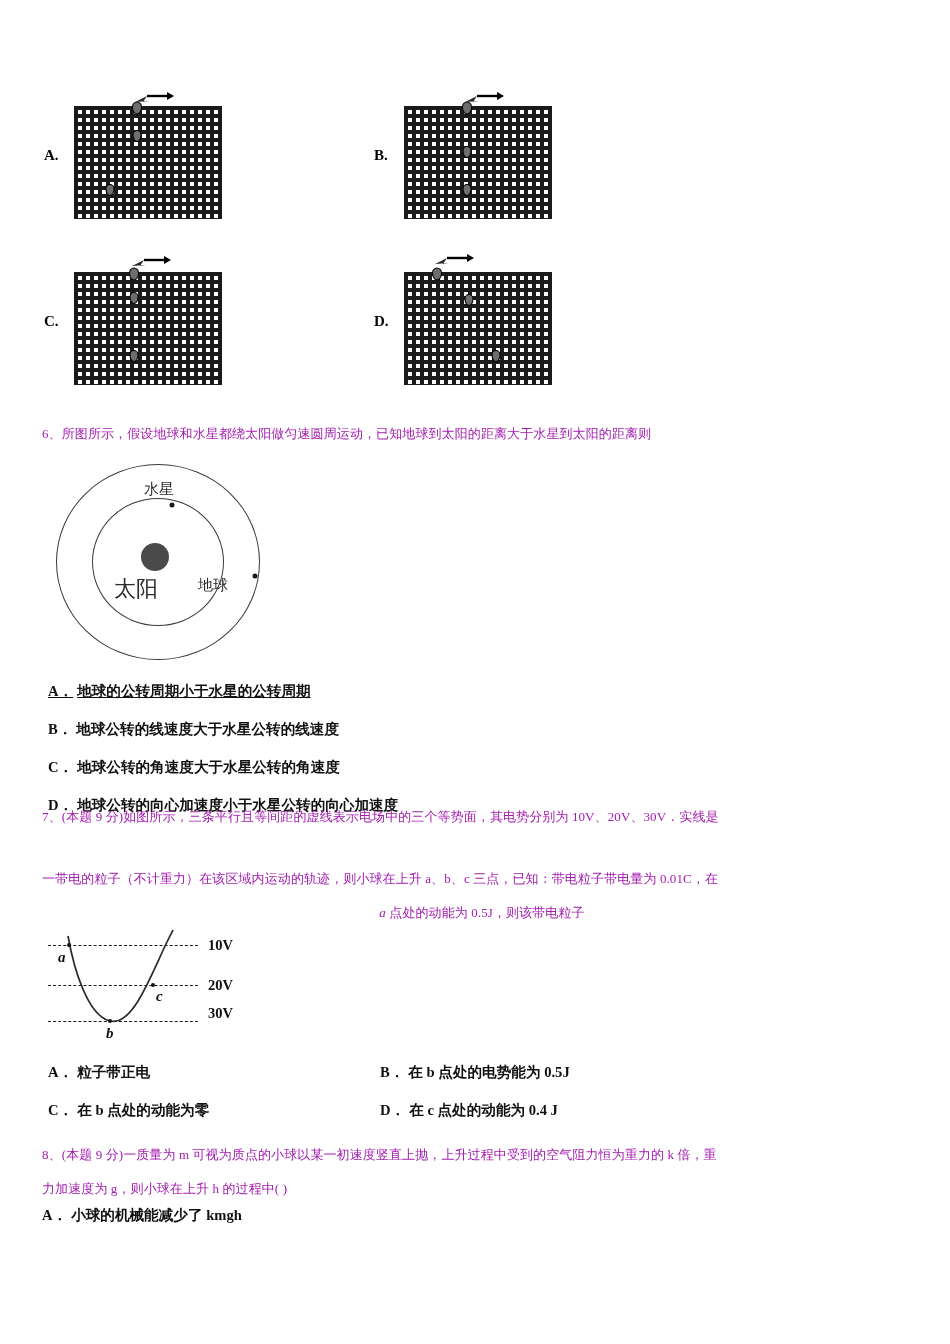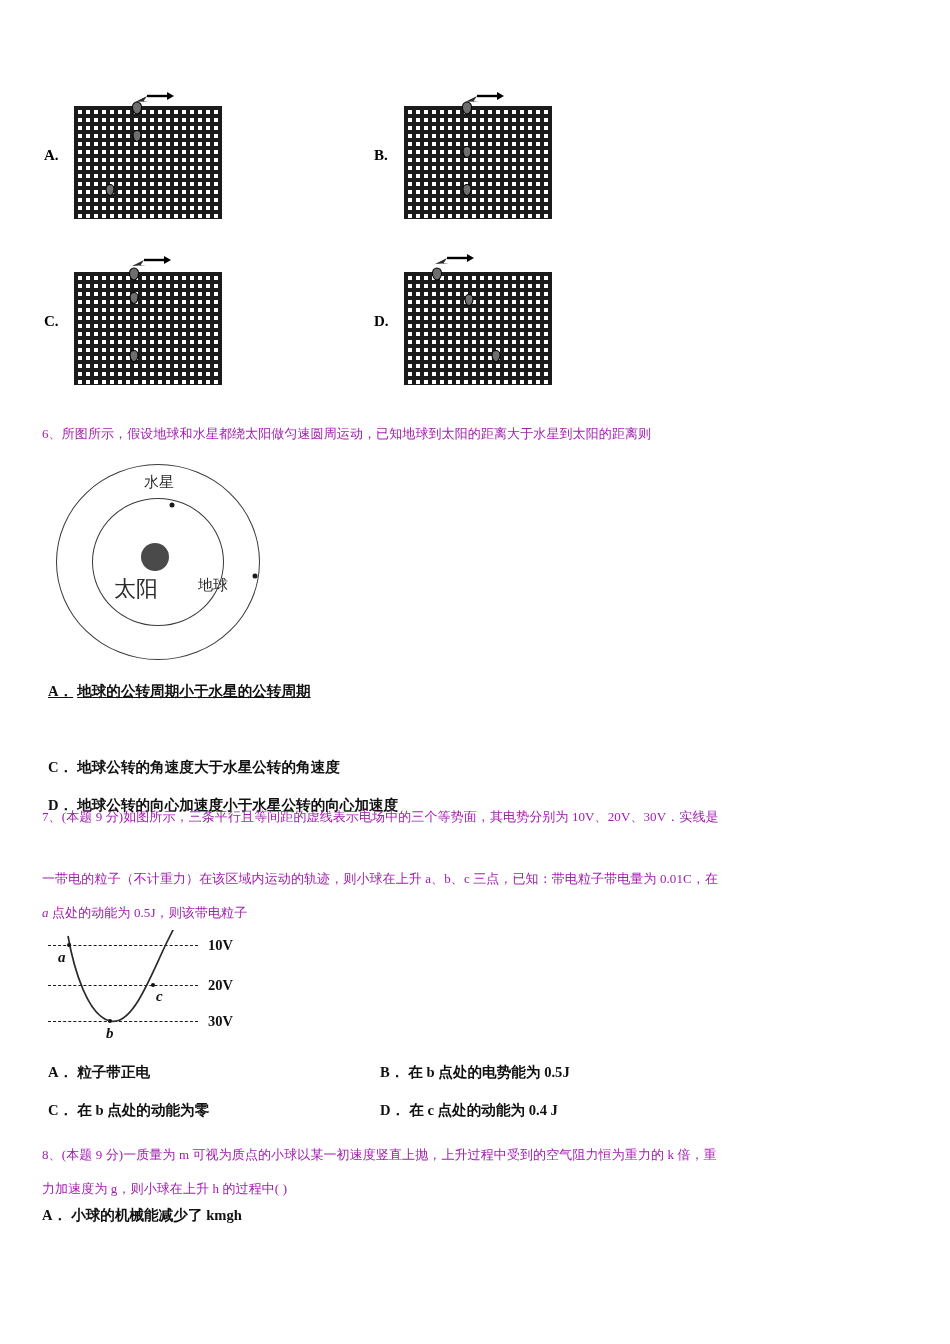--- a/index.html
+++ b/index.html
@@ -165,21 +165,21 @@
     border-radius: 50%;
     transform: translate(-50%, -50%);
   }
   .solar-label {
     position: absolute;
     font-family: "Liberation Serif", "DejaVu Serif", serif;
     color: #2b2b2b;
     white-space: nowrap;
   }
   .lbl-sun  { left: 66px;  top: 116px; font-size: 22px; }
-  .lbl-mer  { left: 96px;  top: 15px;  font-size: 15px; }
+  .lbl-mer  { left: 96px;  top: 22px;  font-size: 15px; }
   .lbl-ear  { left: 150px; top: 118px; font-size: 15px; }
 
   
   .equi {
     position: absolute;
     left: 48px;
     top: 930px;
     width: 240px;
     height: 125px;
   }
@@ -302,34 +302,37 @@
     <div class="planet-dot" style="left:124px; top:47px;"></div>
     <div class="planet-dot" style="left:207px; top:118px;"></div>
     <div class="solar-label lbl-sun">太阳</div>
     <div class="solar-label lbl-mer">水星</div>
     <div class="solar-label lbl-ear">地球</div>
   </div>
 
   <div class="opt" style="left:48px; top:682px;text-decoration:underline;">
     <span class="tag">A．</span><span>地球的公转周期小于水星的公转周期</span>
   </div>
+  <div class="opt" style="left:48px; top:720px;">
+    <span class="tag">B．</span><span>地球公转的线速度大于水星公转的线速度</span>
+  </div>
   <div class="opt" style="left:48px; top:758px;">
     <span class="tag">C．</span><span>地球公转的角速度大于水星公转的角速度</span>
   </div>
   <div class="opt" style="left:48px; top:796px;text-align:right;">
     <span class="tag">D．</span><span>地球公转的向心加速度小于水星公转的向心加速度</span>
   </div>
 
   <div class="qtext" style="left:42px; top:800px; width:880px;">
     <span>7、</span><span>(本题 9 分)</span><span>如图所示，三条平行且等间距的虚线表示电场中的三个等势面，其电势分别为 10V、20V、30V．实线是</span>
   </div>
   <div class="qtext" style="left:42px; top:862px; width:880px;">
     <span>一带电的粒子（不计重力）在该区域内运动的轨迹，则小球在上升 a、b、c 三点，已知：带电粒子带电量为 0.01C，在</span>
   </div>
-  <div class="qtext" style="left:42px; top:896px; width:880px;">
+  <div class="qtext" style="left:42px; top:896px; width:880px;text-align:center;">
     <em class="it">a</em><span> 点处的动能为 0.5J，则该带电粒子</span>
   </div>
 
   <div class="equi">
     <div class="eq-line" style="top:15px;"></div>
     <div class="eq-line" style="top:55px;"></div>
     <div class="eq-line" style="top:91px;"></div>
 
     <svg class="eq-curve" width="180" height="120" viewBox="0 0 180 120">
       <path d="M20 6 C 26 40, 40 86, 62 91 C 84 96, 100 52, 118 14 L 126 -2" fill="none" stroke="#2a2a2a" stroke-width="1.7"></path>
@@ -338,21 +341,21 @@
     <div class="eq-dot" style="left:21px; top:15px;"></div>
     <div class="eq-dot" style="left:62px; top:91px;"></div>
     <div class="eq-dot" style="left:105px; top:55px;"></div>
 
     <div class="eq-pt-lbl" style="left:10px; top:19px;">a</div>
     <div class="eq-pt-lbl" style="left:58px; top:95px;">b</div>
     <div class="eq-pt-lbl" style="left:108px; top:58px;">c</div>
 
     <div class="eq-lbl" style="left:160px; top:7px;">10V</div>
     <div class="eq-lbl" style="left:160px; top:47px;">20V</div>
-    <div class="eq-lbl" style="left:160px; top:83px;text-align:center;">30V</div>
+    <div class="eq-lbl" style="left:160px; top:75px;text-align:center;">30V</div>
   </div>
 
   <div class="opt" style="left:48px; top:1063px;">
     <span class="tag">A．</span><span>粒子带正电</span>
   </div>
   <div class="opt" style="left:380px; top:1063px;">
     <span class="tag">B．</span><span>在 b 点处的电势能为 0.5J</span>
   </div>
   <div class="opt" style="left:48px; top:1101px;">
     <span class="tag">C．</span><span>在 b 点处的动能为零</span>

